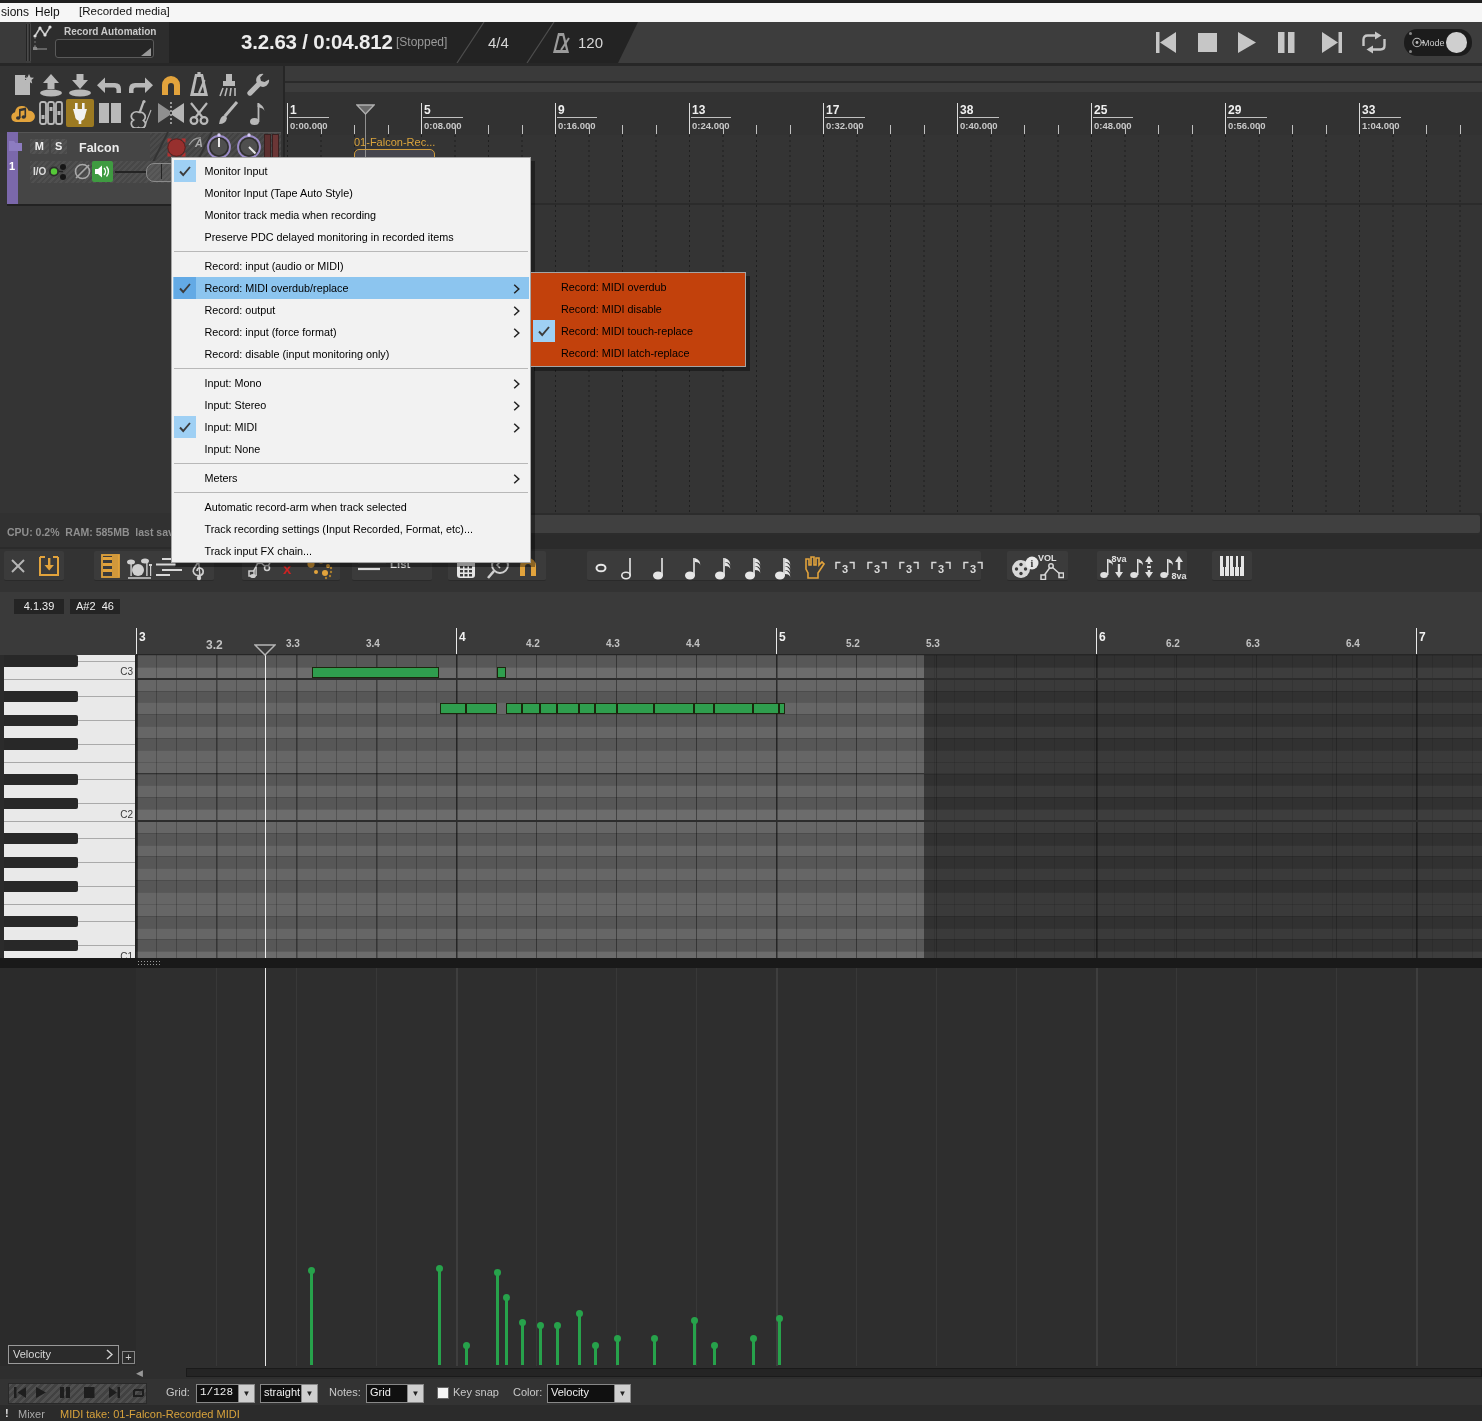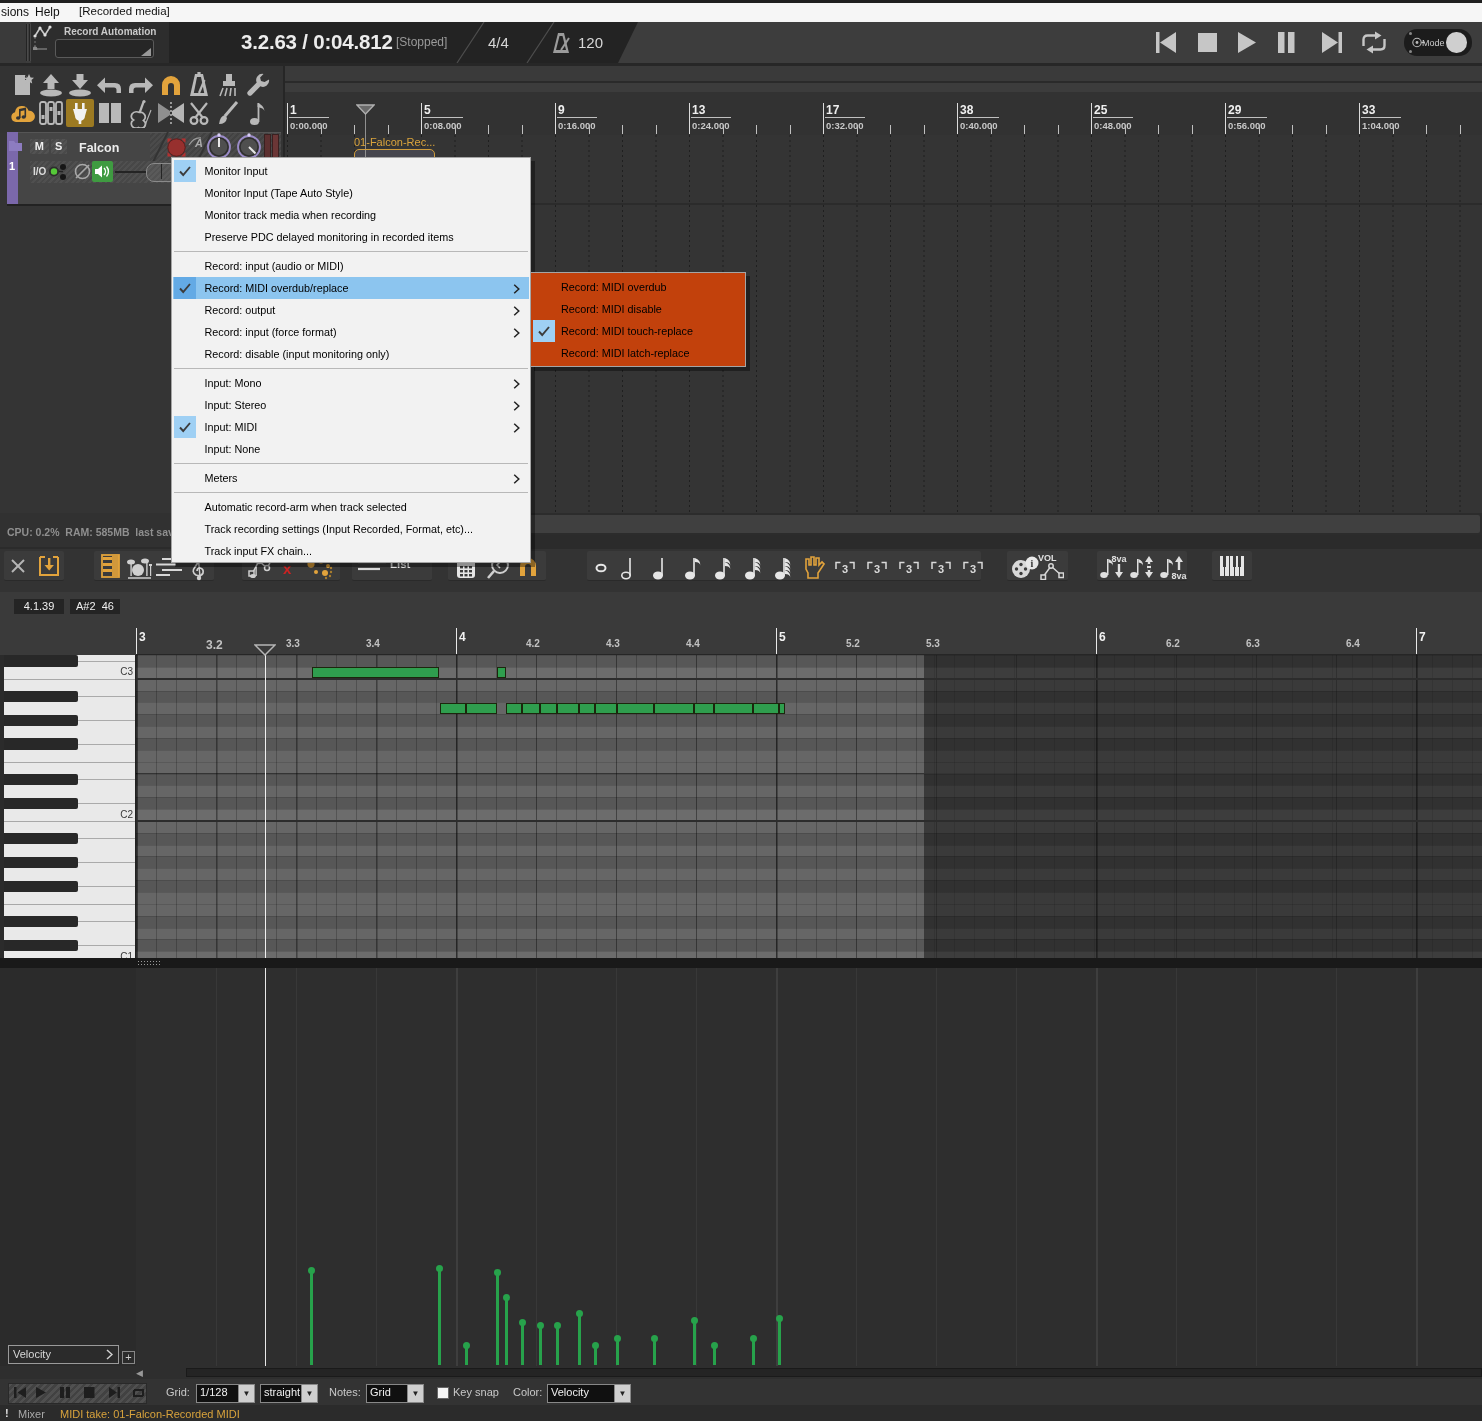--- a/index.html
+++ b/index.html
@@ -850,21 +850,21 @@
         <rect x="72" y="1" width="10.5" height="11"></rect>
         <polygon points="97,1 105,6.5 97,12"></polygon>
         <rect x="105.5" y="1" width="2.5" height="11"></rect>
       </g>
       <g fill="none" stroke="#1e1e1e" stroke-width="2">
         <path d="M 122 4 h 9 v 6 M 131 10 h -9 v -6"></path>
       </g>
     </svg>
     <div style="left:166px;top:1386px;width:32px;height:13px;font-size:11px;color:#c8c8c8;">Grid:</div>
     <div style="left:196px;top:1384px;width:59px;height:19px;background:#101010;border:1px solid #888;"></div>
-    <div style="left:200px;top:1386px;width:37px;height:14px;font-size:11px;color:#f0f0f0;white-space:nowrap;overflow:hidden;">1/128</div>
+    <div style="left:200px;top:1386px;width:37px;height:14px;font-size:11px;color:#f0f0f0;white-space:nowrap;overflow:hidden;font-family:Liberation Mono, monospace;">1/128</div>
     <div style="left:238px;top:1385px;width:16px;height:17px;background:#cfcfcf;border-left:1px solid #888;color:#222;font-size:8px;text-align:center;line-height:17px;">▼</div>
     <div style="left:260px;top:1384px;width:58px;height:19px;background:#101010;border:1px solid #888;"></div>
     <div style="left:264px;top:1386px;width:36px;height:14px;font-size:11px;color:#f0f0f0;white-space:nowrap;overflow:hidden;">straight</div>
     <div style="left:301px;top:1385px;width:16px;height:17px;background:#cfcfcf;border-left:1px solid #888;color:#222;font-size:8px;text-align:center;line-height:17px;">▼</div>
     <div style="left:329px;top:1386px;width:42px;height:13px;font-size:11px;color:#c8c8c8;">Notes:</div>
     <div style="left:366px;top:1384px;width:58px;height:19px;background:#101010;border:1px solid #888;"></div>
     <div style="left:370px;top:1386px;width:36px;height:14px;font-size:11px;color:#f0f0f0;white-space:nowrap;overflow:hidden;">Grid</div>
     <div style="left:407px;top:1385px;width:16px;height:17px;background:#cfcfcf;border-left:1px solid #888;color:#222;font-size:8px;text-align:center;line-height:17px;">▼</div>
     <div style="left:437px;top:1387px;width:12px;height:12px;background:#f5f5f5;border:1px solid #666;"></div>
     <div style="left:453px;top:1386px;width:60px;height:13px;font-size:11px;color:#c8c8c8;">Key snap</div>

